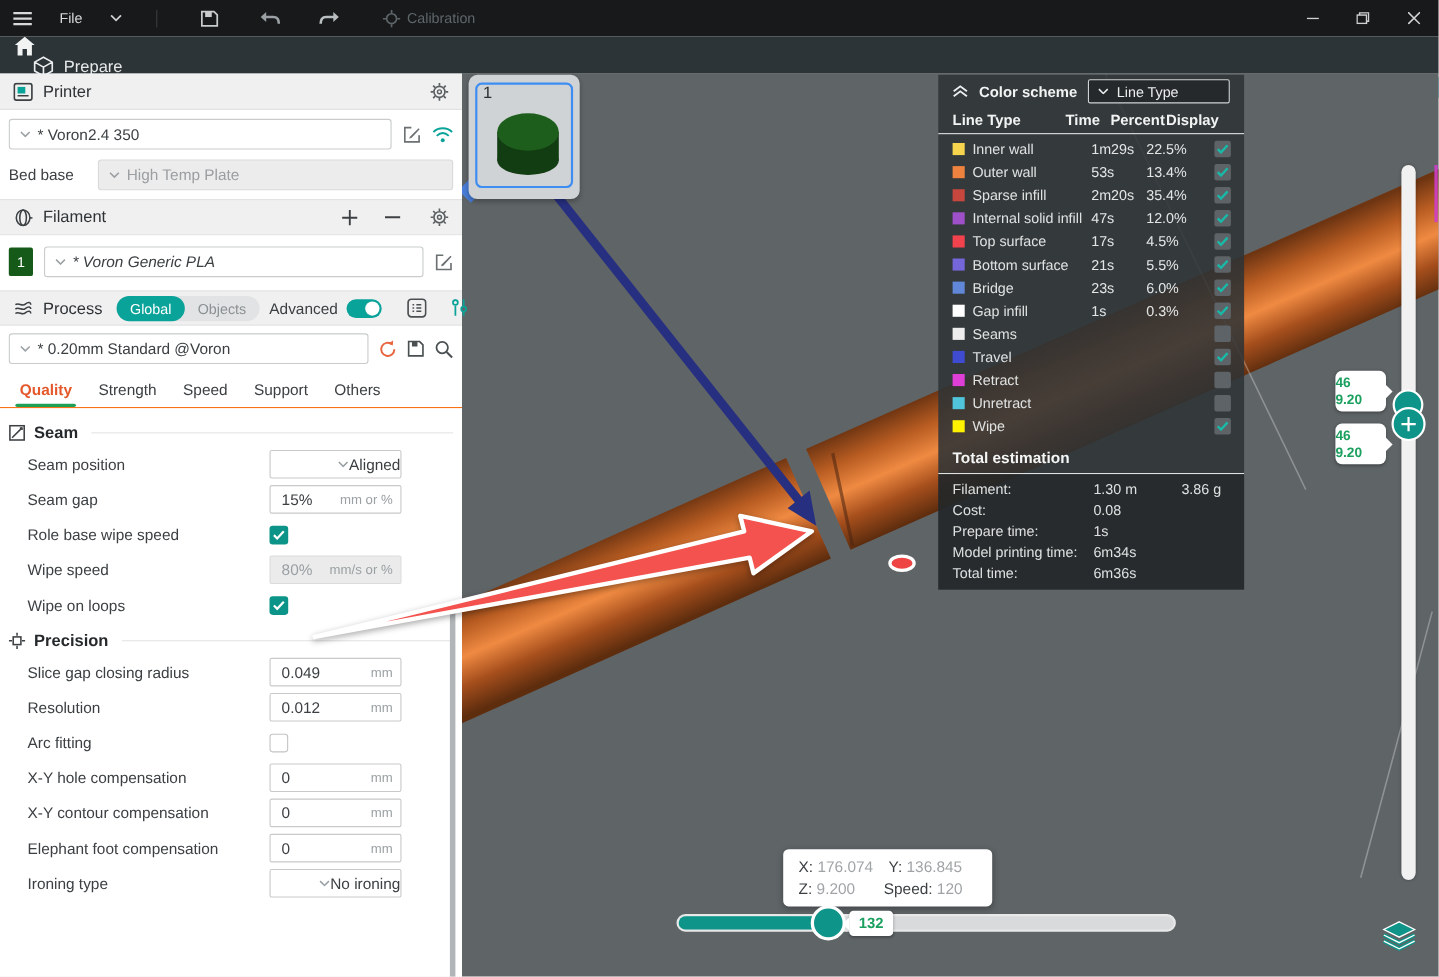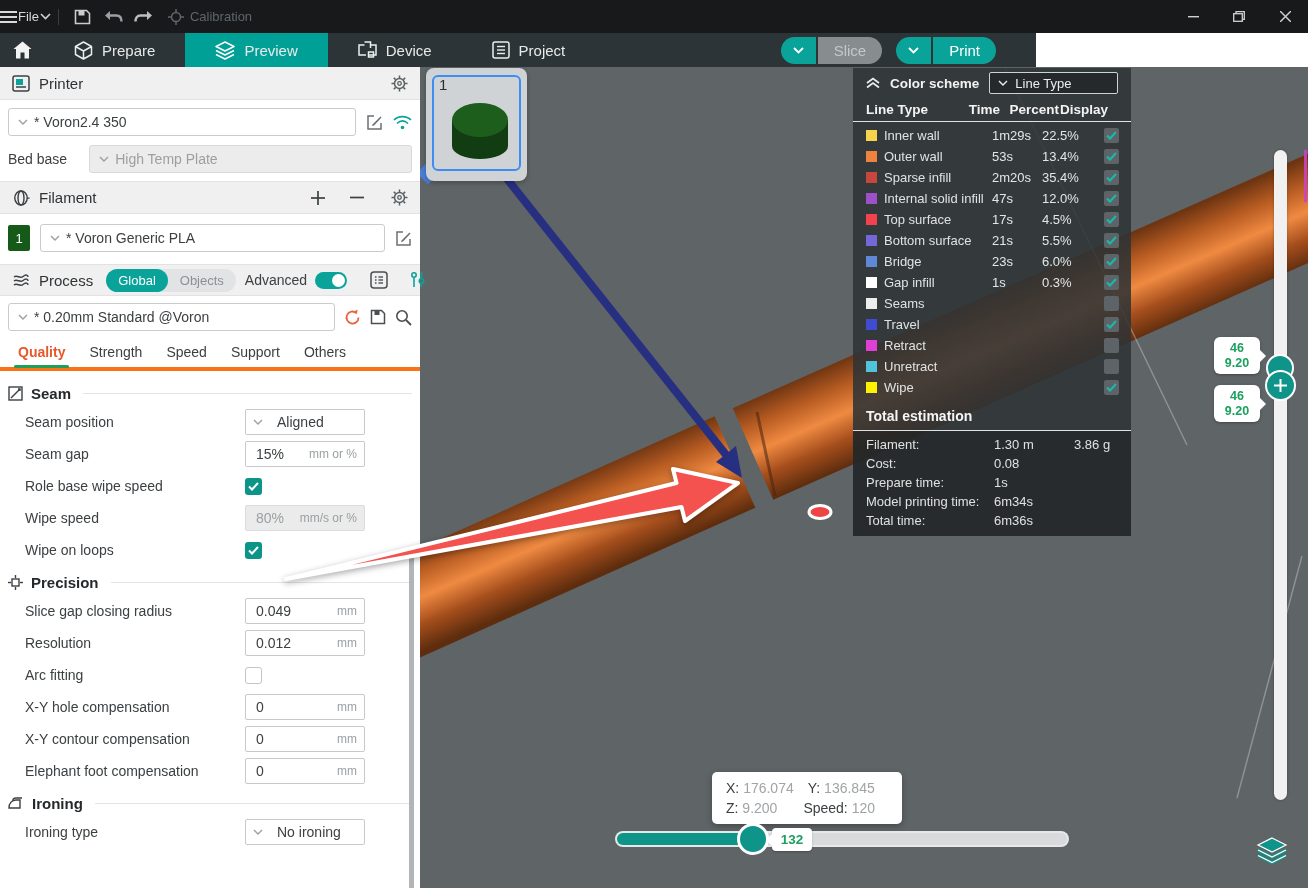--- a/index.html
+++ b/index.html
@@ -3,32 +3,32 @@
 <meta charset="utf-8">
 <style>
   * { margin:0; padding:0; box-sizing:border-box; }
   html,body { width:1308px; height:888px; overflow:hidden; }
   body { font-family:"Liberation Sans", sans-serif; }
   #app { position:relative; width:1308px; height:888px; background:#ffffff; overflow:hidden; }
 
   
   .titlebar { position:absolute; left:0; top:0; width:1308px; height:33px; background:#17191b;
               display:flex; align-items:center; color:#d7dadb; font-size:13px; }
-  .tb-left { display:flex; align-items:center; gap:1px; }
+  .tb-left { display:flex; align-items:center; gap:25px; padding-left:12px; }
   .tb-title { position:absolute; left:0; right:0; text-align:center; color:#e3e5e6; font-size:13px; pointer-events:none; }
   .tb-right { margin-left:auto; display:flex; height:33px; }
   .winbtn { width:46px; height:33px; display:flex; align-items:center; justify-content:center; color:#cfd2d3; }
   .tb-divider { width:1px; height:16px; background:#3a3e40; margin:0 6px; }
   .calib { display:flex; align-items:center; gap:6px; color:#5f666a; margin-left:14px; }
   .ico { display:inline-flex; align-items:center; justify-content:center; }
   .ico svg { display:block; }
 
   
-  .tabbar { position:absolute; left:0; top:33px; width:1036px; height:34px; background:#2c3437;
-            display:flex; align-items:stretch; color:#e8eaea; font-size:15px; }
+  .tabbar { position:absolute; left:0; top:33px; width:1308px; height:34px; background:#2c3437;
+            display:flex; align-items:stretch; color:#e8eaea; font-size:15px;flex-direction:column; }
   .home { width:44px; display:flex; align-items:center; justify-content:center; }
   .mtab { display:flex; align-items:center; gap:9px; padding:0 30px; cursor:default; }
   .mtab.active { background:#00A096; }
   .tb-actions { margin-left:auto; display:flex; align-items:center; gap:14px; padding-right:40px; }
   .splitbtn { display:flex; height:27px; }
   .sb-arrow { width:35px; background:#0AA39A; border-radius:14px 0 0 14px; display:flex; align-items:center; justify-content:center; margin-right:2px; }
   .sb-main { min-width:62px; padding:0 16px; border-radius:0 14px 14px 0; display:flex; align-items:center; justify-content:center; font-size:15px; }
   .sb-main.disabled { background:#878d8f; color:#c3c8c9; }
   .sb-main.primary { background:#0AA39A; color:#fff; }
 
@@ -49,37 +49,37 @@
            justify-content:center; border-radius:2px; }
   .prochead { height:32px; }
   .pill { display:flex; background:#e2e3e4; border-radius:12px; height:23px; align-items:center; font-size:13px; }
   .pill .seg { padding:0 12px; height:23px; display:flex; align-items:center; border-radius:12px; color:#8b9093; }
   .pill .seg.on { background:#0AA39A; color:#fff; }
   .advanced { display:flex; align-items:center; gap:8px; margin-left:auto; font-size:14px; color:#3c4043; }
   .toggle { width:32px; height:17px; border-radius:9px; background:#0AA39A; position:relative; }
   .toggle::after { content:""; position:absolute; right:2px; top:2px; width:13px; height:13px; border-radius:50%; background:#fff; }
   .presetrow { display:flex; align-items:center; gap:9px; padding:7px 8px 6px 8px; }
   .presetrow .combo { flex:1; }
-  .proctabs { display:flex; gap:0; padding:0 6px; height:34px; align-items:center; border-bottom:4px solid #f97316; }
+  .proctabs { display:flex; gap:0; padding:0 6px; height:34px; align-items:center; border-bottom:1px solid #f97316; }
   .ptab { padding:6px 12px; font-size:14px; color:#3c4043; position:relative; }
   .ptab.active { color:#E4582B; font-weight:bold; }
   .ptab.active::after { content:""; position:absolute; left:8px; right:8px; bottom:-2px; height:3px; background:#1f9f57; border-radius:2px; }
 
   .settings { position:relative; padding-top:6px; }
   .ssec-head { display:flex; align-items:center; gap:8px; padding:8px 8px 4px 8px; font-size:15px; color:#26292b; font-weight:bold; }
   .ssec-head .line { flex:1; height:1px; background:#e4e4e4; margin-left:4px; }
   .srow { display:flex; align-items:center; height:32px; padding-left:25px; font-size:14px; color:#3c4043; }
   .srow .slabel { flex:1; }
   .ctrl { width:120px; margin-right:55px; display:flex; align-items:center; }
   .inputbox { position:relative; width:120px; height:26px; border:1px solid #c9c9c9; border-radius:2px; background:#fff;
               display:flex; align-items:center; padding-left:10px; font-size:14px; color:#3c4043; }
   .inputbox .unit { position:absolute; right:7px; font-size:12px; color:#9aa0a3; }
   .inputbox.disabled { background:#ebebeb; border-color:#dcdcdc; color:#9aa0a3; }
   .selectbox { width:120px; height:26px; border:1px solid #c9c9c9; border-radius:2px; background:#fff;
-               display:flex; align-items:center; gap:14px; padding-left:7px; font-size:14px; color:#3c4043; }
+               display:flex; align-items:center; gap:0; padding-left:7px; font-size:14px; color:#3c4043;justify-content:flex-end; }
   .cbx { width:17px; height:17px; border-radius:3px; display:flex; align-items:center; justify-content:center; }
   .cbx.on { background:#0D9488; }
   .cbx.off { background:#fff; border:1px solid #c4c4c4; }
   .lp-scrollbar { position:absolute; right:6px; top:489px; width:5px; height:335px; background:#b2b5b7; border-radius:3px; }
 
   
   .viewport { position:absolute; left:420px; top:67px; width:888px; height:821px; background:#5f6467; overflow:hidden; }
   .scene { position:absolute; left:0; top:0; }
 
   
@@ -113,21 +113,21 @@
   .trow .tl { width:128px; flex:none; } .trow .v1 { width:80px; flex:none; } .trow .v2 { flex:1; }
 
   
   .vtrack { position:absolute; left:854px; top:83px; width:13px; height:650px; background:#f1f1f1; border-radius:7px;
             box-shadow:0 0 3px rgba(0,0,0,0.3); z-index:6; }
   .vhandle1 { position:absolute; left:846px; top:287px; width:28px; height:28px; border-radius:50%; background:#0E9488;
               border:2px solid #fff; z-index:7; }
   .vhandle2 { position:absolute; left:845px; top:303px; width:31px; height:31px; border-radius:50%; background:#0E9488;
               border:2px solid #fff; z-index:8; display:flex; align-items:center; justify-content:center; color:#fff; }
   .vbadge { position:absolute; left:794px; width:46px; height:37px; background:#fff; border-radius:6px; z-index:7;
-            display:flex; flex-direction:column; align-items:center; justify-content:center; line-height:1.15;
+            display:flex; flex-direction:column; justify-content:center; line-height:1.15;
             font-size:12.5px; font-weight:bold; color:#1CA05F; box-shadow:0 1px 3px rgba(0,0,0,0.3); }
   .vbadge::after { content:""; position:absolute; right:-6px; top:13px; border:6px solid transparent; border-left-color:#fff; border-right:0; }
   .vb1 { top:270px; } .vb2 { top:318px; }
 
   
   .htrack { position:absolute; left:197px; top:766px; width:450px; height:12px; background:#d9dadb; border-radius:7px;
             box-shadow:0 0 0 2px rgba(255,255,255,0.85); z-index:6; }
   .hfill { position:absolute; left:0; top:0; width:137px; height:12px; background:#0E9488; border-radius:7px 0 0 7px; }
   .hhandle { position:absolute; left:317px; top:756px; width:32px; height:32px; border-radius:50%; background:#0E9488;
              border:3px solid #fff; z-index:7; }
@@ -406,21 +406,21 @@
               <line x1="12.4" y1="12.4" x2="14.2" y2="14.2"></line>
               <line x1="14.2" y1="2.8" x2="12.4" y2="4.6"></line>
               <line x1="4.6" y1="12.4" x2="2.8" y2="14.2"></line>
             </g>
           </svg>
       </span>
     </div>
     <div class="pbody" style="padding-top:10px; padding-bottom:12px;">
       <div class="row-flex">
         <span class="slot1">1</span>
-        <div class="combo" style="flex:1;">
+        <div class="combo" style="flex:1;font-style:italic;">
           <span class="chev ico">
             <svg width="10" height="6" viewBox="0 0 10 6">
                 <path d="M1 1 L5 5 L9 1" stroke="#9aa0a3" stroke-width="1.4" fill="none"></path>
               </svg>
           </span>
           <span>* Voron Generic PLA</span>
         </div>
         <span class="ico">
           <svg width="17" height="17" viewBox="0 0 17 17">
               <path d="M8 2 H2 v13 h13 V9" stroke="#6b7073" stroke-width="1.5" fill="none"></path>
@@ -634,30 +634,20 @@
           </div>
         </div>
         <div class="srow">
           <span class="slabel">Elephant foot compensation</span>
           <div class="ctrl">
             <div class="inputbox">
               <span>0</span>
               <span class="unit">mm</span>
             </div>
           </div>
-        </div>
-        <div class="ssec-head">
-          <span class="ico">
-            <svg width="16" height="13" viewBox="0 0 16 13">
-              <path d="M1 11 C1 6 4 3 8 3 h4 v8 Z" stroke="#3c4043" stroke-width="1.4" fill="none"></path>
-              <path d="M5 3 C5 1.5 6.5 1 8 1 h6" stroke="#3c4043" stroke-width="1.4" fill="none"></path>
-            </svg>
-          </span>
-          <span>Ironing</span>
-          <span class="line"></span>
         </div>
         <div class="srow">
           <span class="slabel">Ironing type</span>
           <div class="ctrl">
             <div class="selectbox">
               <span class="ico">
                 <svg width="10" height="6" viewBox="0 0 10 6">
                   <path d="M1 1 L5 5 L9 1" stroke="#9aa0a3" stroke-width="1.4" fill="none"></path>
                 </svg>
               </span>

